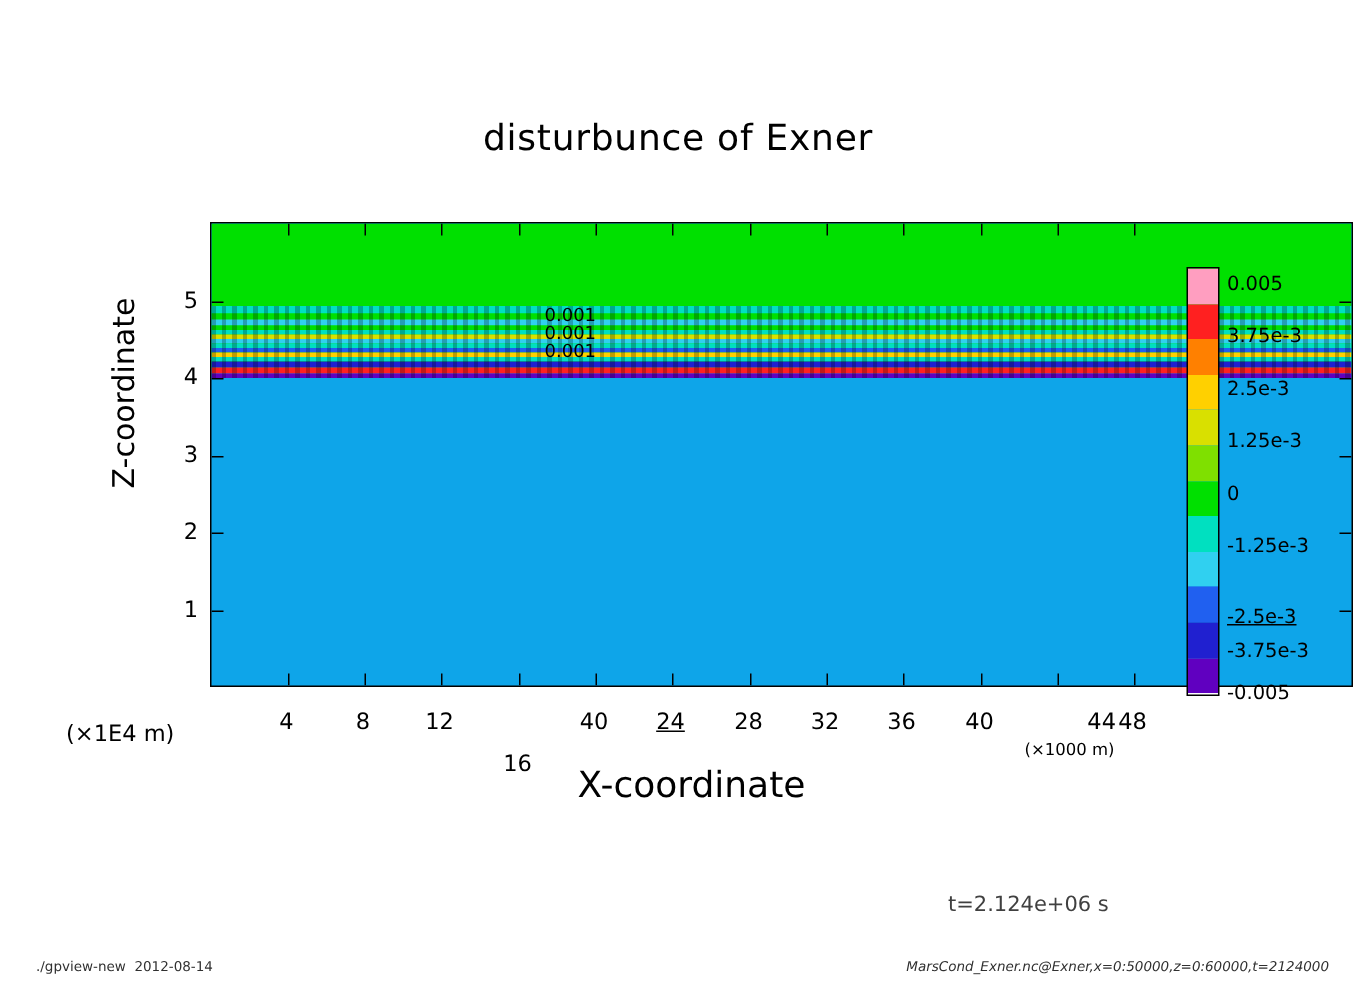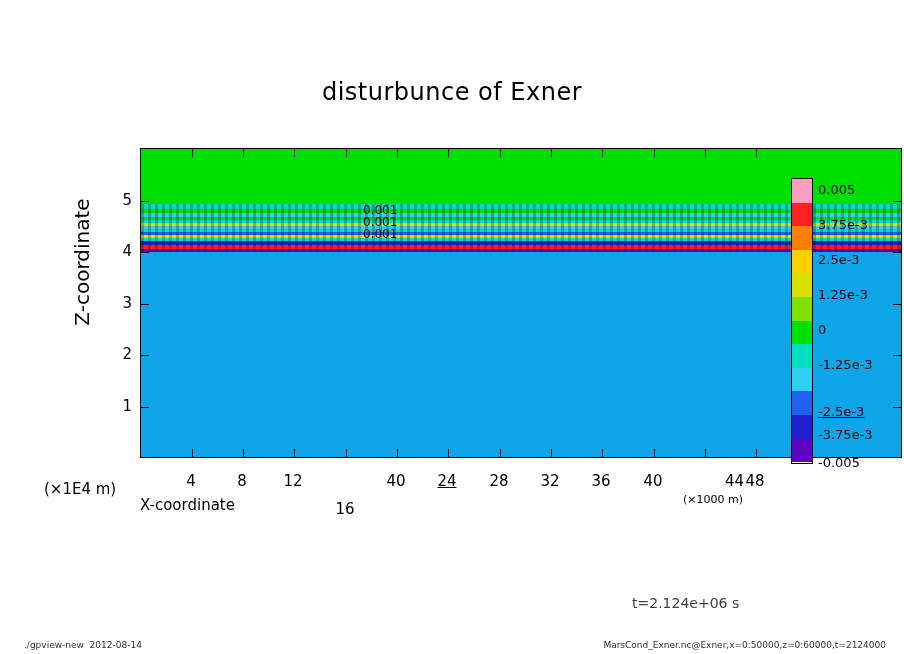--- a/index.html
+++ b/index.html
@@ -64,35 +64,35 @@
   #ytitle {
     position: absolute;
     left: -18px; top: 250px;
     width: 200px;
     transform: rotate(-90deg);
     transform-origin: 50% 50%;
     text-align: center;
     font-size: 20px;
   }
   #xtitle {
-    left: 140px; top: 496px; width: 642px;
-    font-size: 15px;
+    left: 140px; top: 509px; width: 642px;
+    text-align: center; font-size: 24px;
   }
   #xunit { left: 44px; top: 480px; font-size: 15px; }
   #yunit { left: 683px; top: 493px; font-size: 11px; }
 
   #contour-interval {
     left: 140px; top: 561px; width: 642px;
     text-align: center; font-size: 15px;
   }
   #time-stamp {
     left: 632px; top: 595px; font-size: 14px; color: #404040;
   }
   #footer-left { left: 24px; top: 640px; font-size: 9px; color: #303030; }
-  #footer-right { right: 18px; top: 640px; font-size: 9px; color: #303030; }
+  #footer-right { right: 18px; top: 640px; font-size: 9px; color: #303030; font-style: italic; }
 
   
   #colorbar {
     position: absolute;
     left: 791px; top: 178px;
     width: 22px; height: 286px;
     border: 1px solid #000000;
     box-sizing: border-box;
     overflow: hidden;
   }

